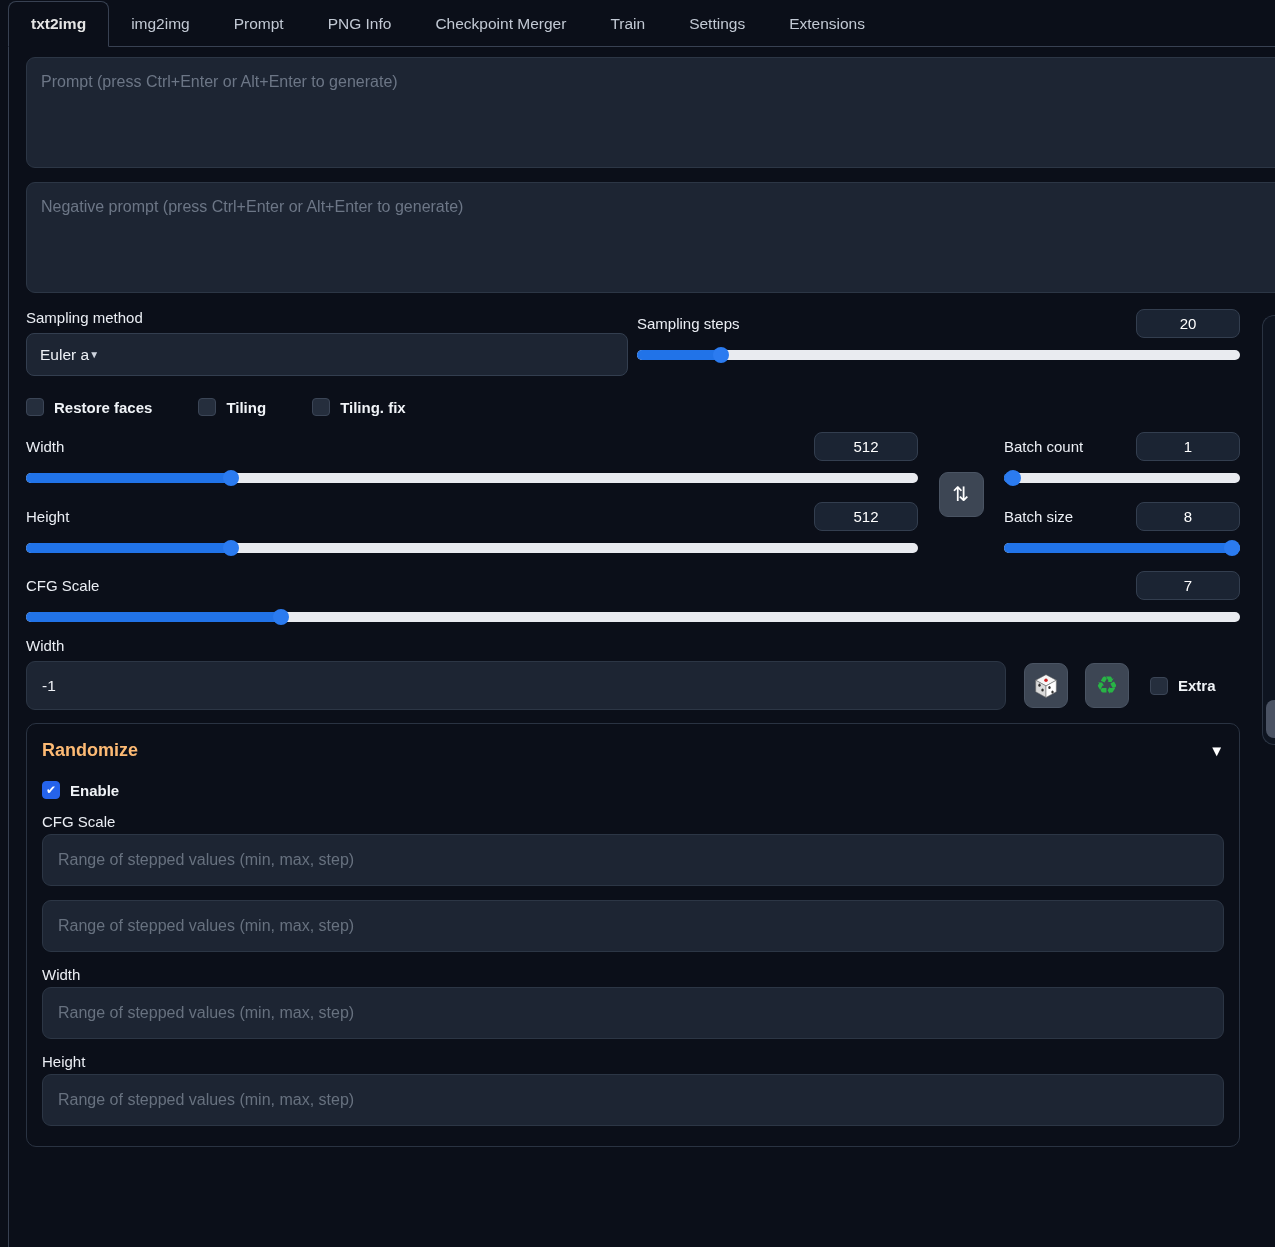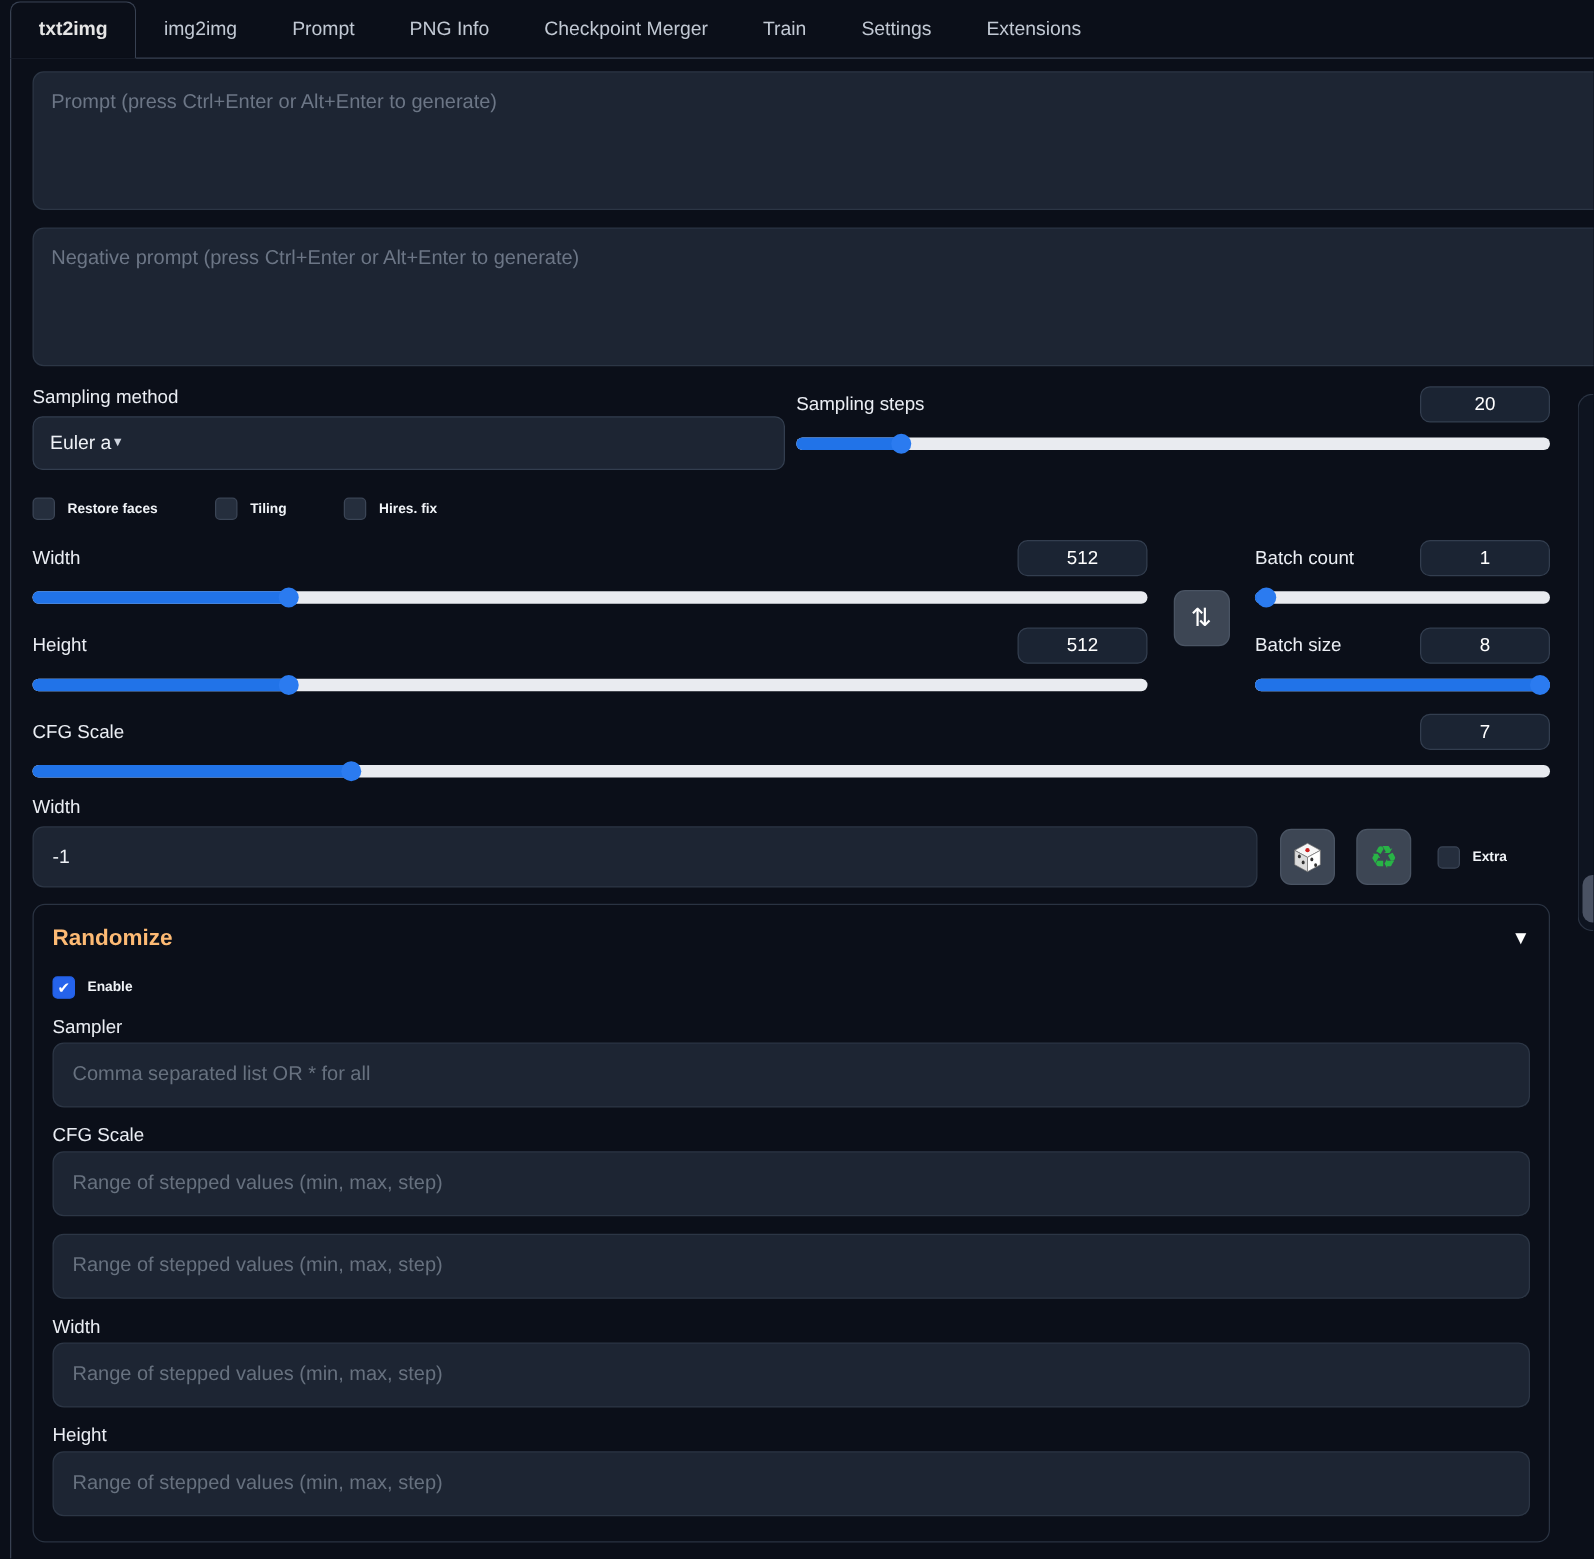--- a/index.html
+++ b/index.html
@@ -37,21 +37,21 @@
   .slider .track { position:absolute; left:0; right:0; top:3px; height:10px; background:#e9ebf0; border-radius:5px; }
   .slider .fill { position:absolute; left:0; top:3px; height:10px; background:#2173e8; border-radius:5px; width:var(--p,0%); }
   .slider .thumb { position:absolute; top:0; width:16px; height:16px; border-radius:50%; background:#2b7bf0; left:clamp(0px, calc(var(--p,0%) - 8px), calc(100% - 16px)); }
 
   .cbrow { display:flex; align-items:center; margin-top:22px; }
   .cbitem { display:flex; align-items:center; gap:10px; cursor:pointer; }
   .cb { width:18px; height:18px; border-radius:4px; background:#252e3d; border:1px solid #3b4556; display:flex; align-items:center; justify-content:center; flex:none; }
   .cb .mark { display:none; color:#fff; font-size:12px; line-height:1; }
   .cb.checked { background:#2563eb; border-color:#2563eb; }
   .cb.checked .mark { display:block; }
-  .cblabel { font-size:11px; color:#f0f3f7; font-weight:600; }
+  .cblabel { font-size:15px; color:#f0f3f7; font-weight:600; }
 
   .dims { display:flex; margin-top:16px; align-items:center; }
   .wh { width:892px; display:flex; flex-direction:column; gap:16px; }
   .batch { width:236px; display:flex; flex-direction:column; gap:16px; }
   .swapwrap { width:86px; display:flex; justify-content:center; }
   .sqbtn { width:45px; height:45px; background:#3d4654; border:1px solid #4a5463; border-radius:9px; display:flex; align-items:center; justify-content:center; cursor:pointer; }
   .swap-glyph { color:#ffffff; font-size:20px; line-height:1; font-family:"DejaVu Sans",sans-serif; }
 
   .cfg { margin-top:15px; }
 
@@ -126,21 +126,21 @@
         <div class="cbitem">
           <span class="cb"></span>
           <span class="cblabel">Restore faces</span>
         </div>
         <div class="cbitem">
           <span class="cb"></span>
           <span class="cblabel">Tiling</span>
         </div>
         <div class="cbitem">
           <span class="cb"></span>
-          <span class="cblabel">Hires. fix</span>
+          <span class="cblabel">Tiling. fix</span>
         </div>
       </div>
 
       <div class="dims">
         <div class="wh">
           <div>
             <div class="labelrow">
               <span class="lbl">Width</span>
               <input class="numbox" value="512" style="">
             </div>
@@ -237,24 +237,20 @@
           <span class="acc-arrow">▼</span>
         </div>
         <div class="cbitem enablerow">
           <span class="cb checked">
               <span class="mark">✔</span>
             </span>
           <span class="cblabel">Enable</span>
         </div>
 
         <div class="fgroup">
-          <span class="lbl">Sampler</span>
-          <input class="fginput" placeholder="Comma separated list OR * for all" style="">
-        </div>
-        <div class="fgroup">
           <span class="lbl">CFG Scale</span>
           <input class="fginput" placeholder="Range of stepped values (min, max, step)" style="">
         </div>
         <div class="fgroup">
           <input class="fginput" placeholder="Range of stepped values (min, max, step)" style="">
         </div>
         <div class="fgroup">
           <span class="lbl">Width</span>
           <input class="fginput" placeholder="Range of stepped values (min, max, step)" style="">
         </div>

